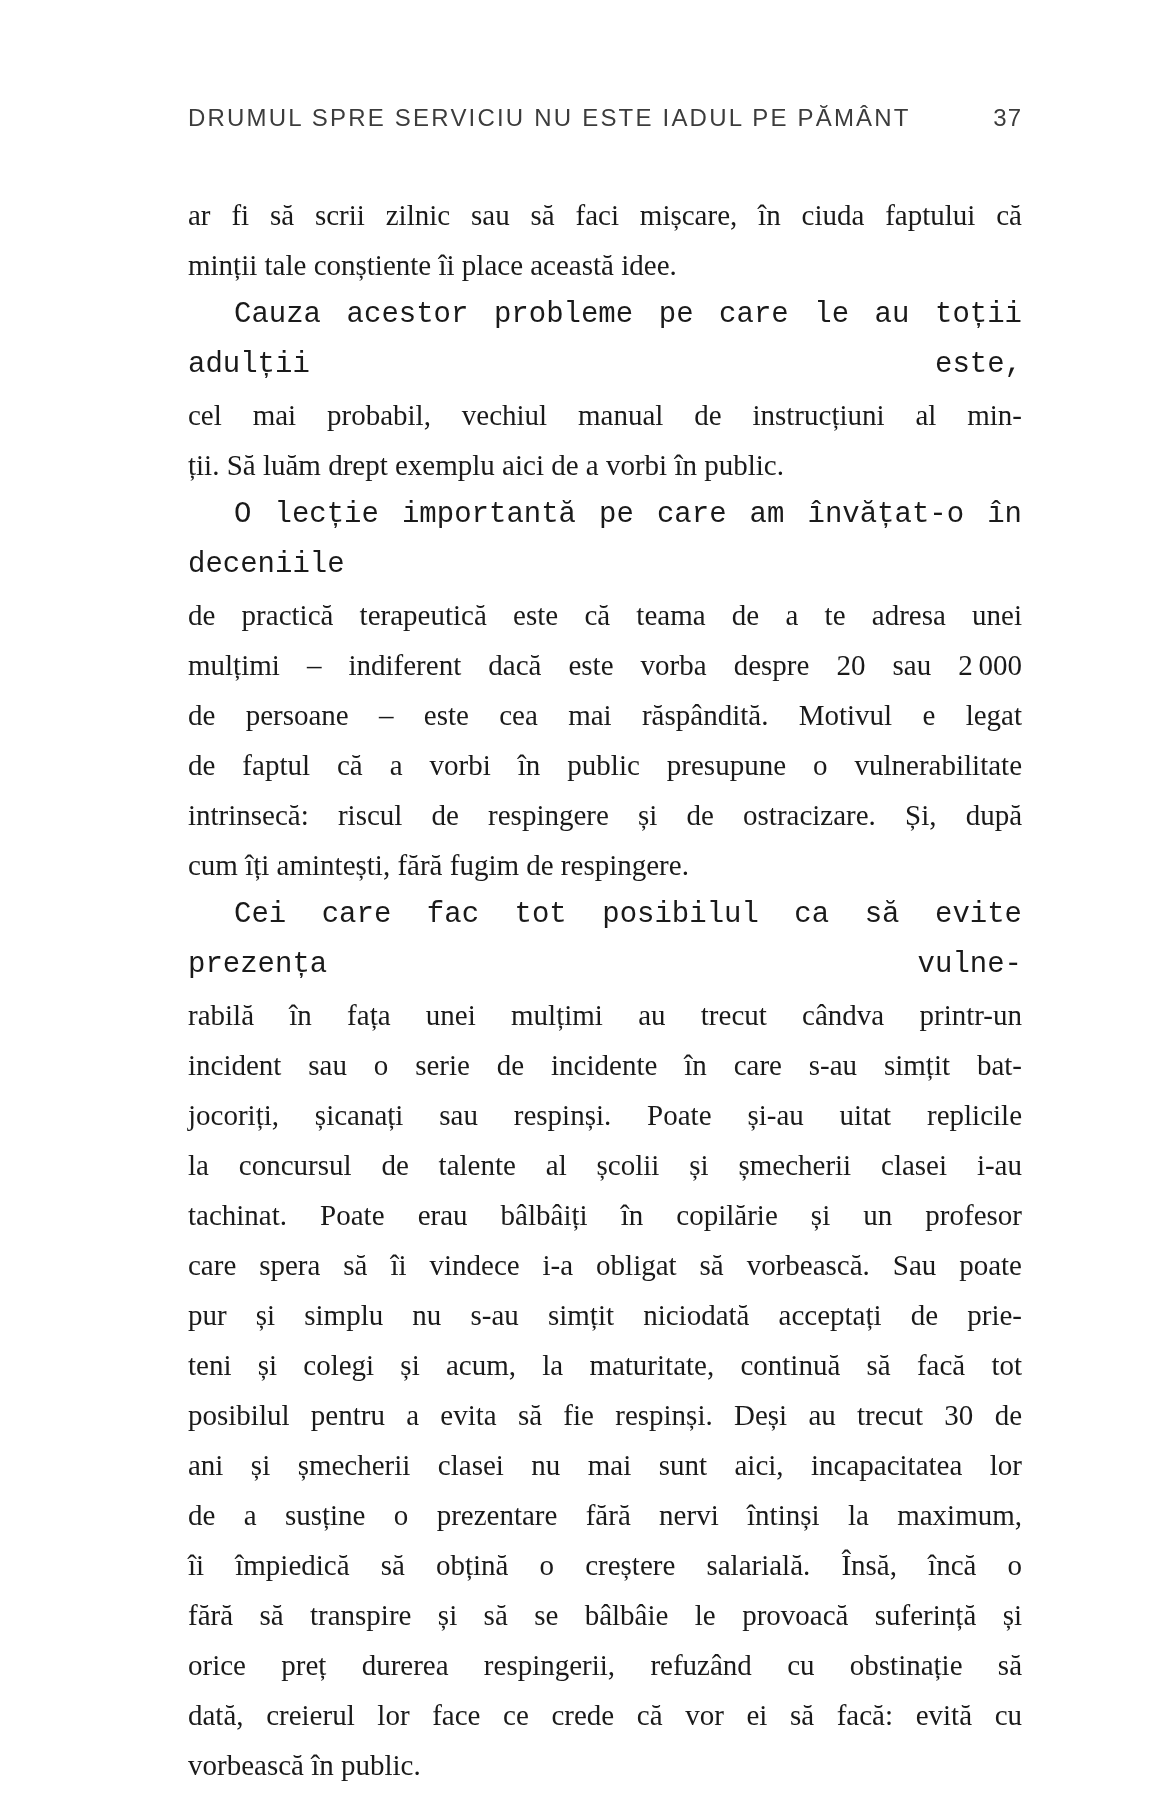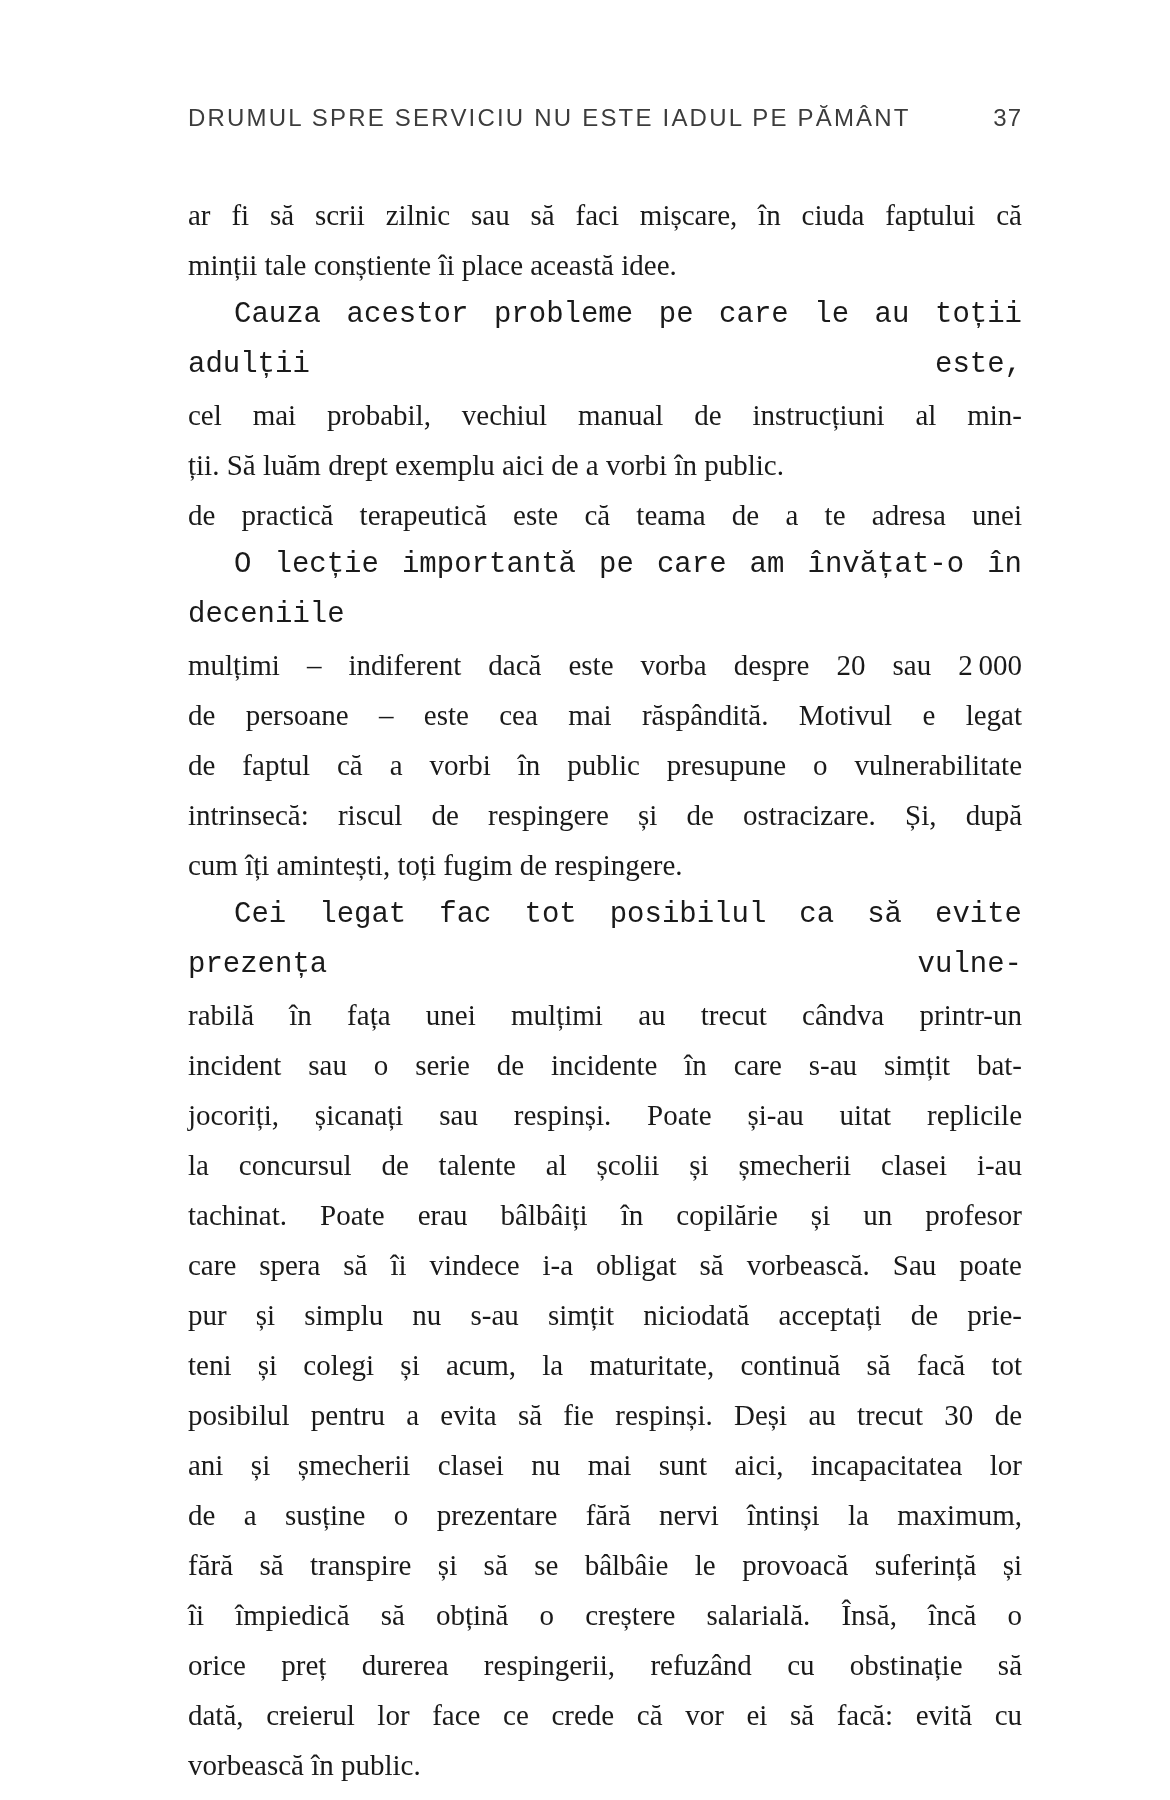--- a/index.html
+++ b/index.html
@@ -58,38 +58,38 @@
   <div class="running-head">
     <span class="title">DRUMUL SPRE SERVICIU NU ESTE IADUL PE PĂMÂNT</span>
     <span class="pagenum">37</span>
   </div>
   <div class="body-text">
       <div class="line">ar fi să scrii zilnic sau să faci mișcare, în ciuda faptului că</div>
       <div class="line para-end">minții tale conștiente îi place această idee.</div>
       <div class="line indent">Cauza acestor probleme pe care le au toții adulții este,</div>
       <div class="line">cel mai probabil, vechiul manual de instrucțiuni al min-</div>
       <div class="line para-end">ții. Să luăm drept exemplu aici de a vorbi în public.</div>
+      <div class="line indent">O lecție importantă pe care am învățat-o în deceniile</div>
       <div class="line">de practică terapeutică este că teama de a te adresa unei</div>
-      <div class="line indent">O lecție importantă pe care am învățat-o în deceniile</div>
       <div class="line">mulțimi – indiferent dacă este vorba despre 20 sau 2 000</div>
       <div class="line">de persoane – este cea mai răspândită. Motivul e legat</div>
       <div class="line">de faptul că a vorbi în public presupune o vulnerabilitate</div>
       <div class="line">intrinsecă: riscul de respingere și de ostracizare. Și, după</div>
-      <div class="line para-end">cum îți amintești, toți fugim de respingere.</div>
-      <div class="line indent">Cei legat fac tot posibilul ca să evite prezența vulne-</div>
+      <div class="line para-end">cum îți amintești, fără fugim de respingere.</div>
+      <div class="line indent">Cei care fac tot posibilul ca să evite prezența vulne-</div>
       <div class="line">rabilă în fața unei mulțimi au trecut cândva printr-un</div>
       <div class="line">incident sau o serie de incidente în care s-au simțit bat-</div>
       <div class="line">jocoriți, șicanați sau respinși. Poate și-au uitat replicile</div>
       <div class="line">la concursul de talente al școlii și șmecherii clasei i-au</div>
       <div class="line">tachinat. Poate erau bâlbâiți în copilărie și un profesor</div>
       <div class="line">care spera să îi vindece i-a obligat să vorbească. Sau poate</div>
       <div class="line"><span>pur și simplu nu s-au simțit niciodată </span><span class="it">acceptați</span><span> de prie-</span></div>
       <div class="line">teni și colegi și acum, la maturitate, continuă să facă tot</div>
       <div class="line">posibilul pentru a evita să fie respinși. Deși au trecut 30 de</div>
       <div class="line">ani și șmecherii clasei nu mai sunt aici, incapacitatea lor</div>
       <div class="line">de a susține o prezentare fără nervi întinși la maximum,</div>
+      <div class="line">îi împiedică să obțină o creștere salarială. Însă, încă o</div>
       <div class="line">fără să transpire și să se bâlbâie le provoacă suferință și</div>
-      <div class="line">îi împiedică să obțină o creștere salarială. Însă, încă o</div>
       <div class="line">orice preț durerea respingerii, refuzând cu obstinație să</div>
       <div class="line">dată, creierul lor face ce crede că vor ei să facă: evită cu</div>
       <div class="line para-end">vorbească în public.</div>
     </div>
 </div>
 
 </body></html>

